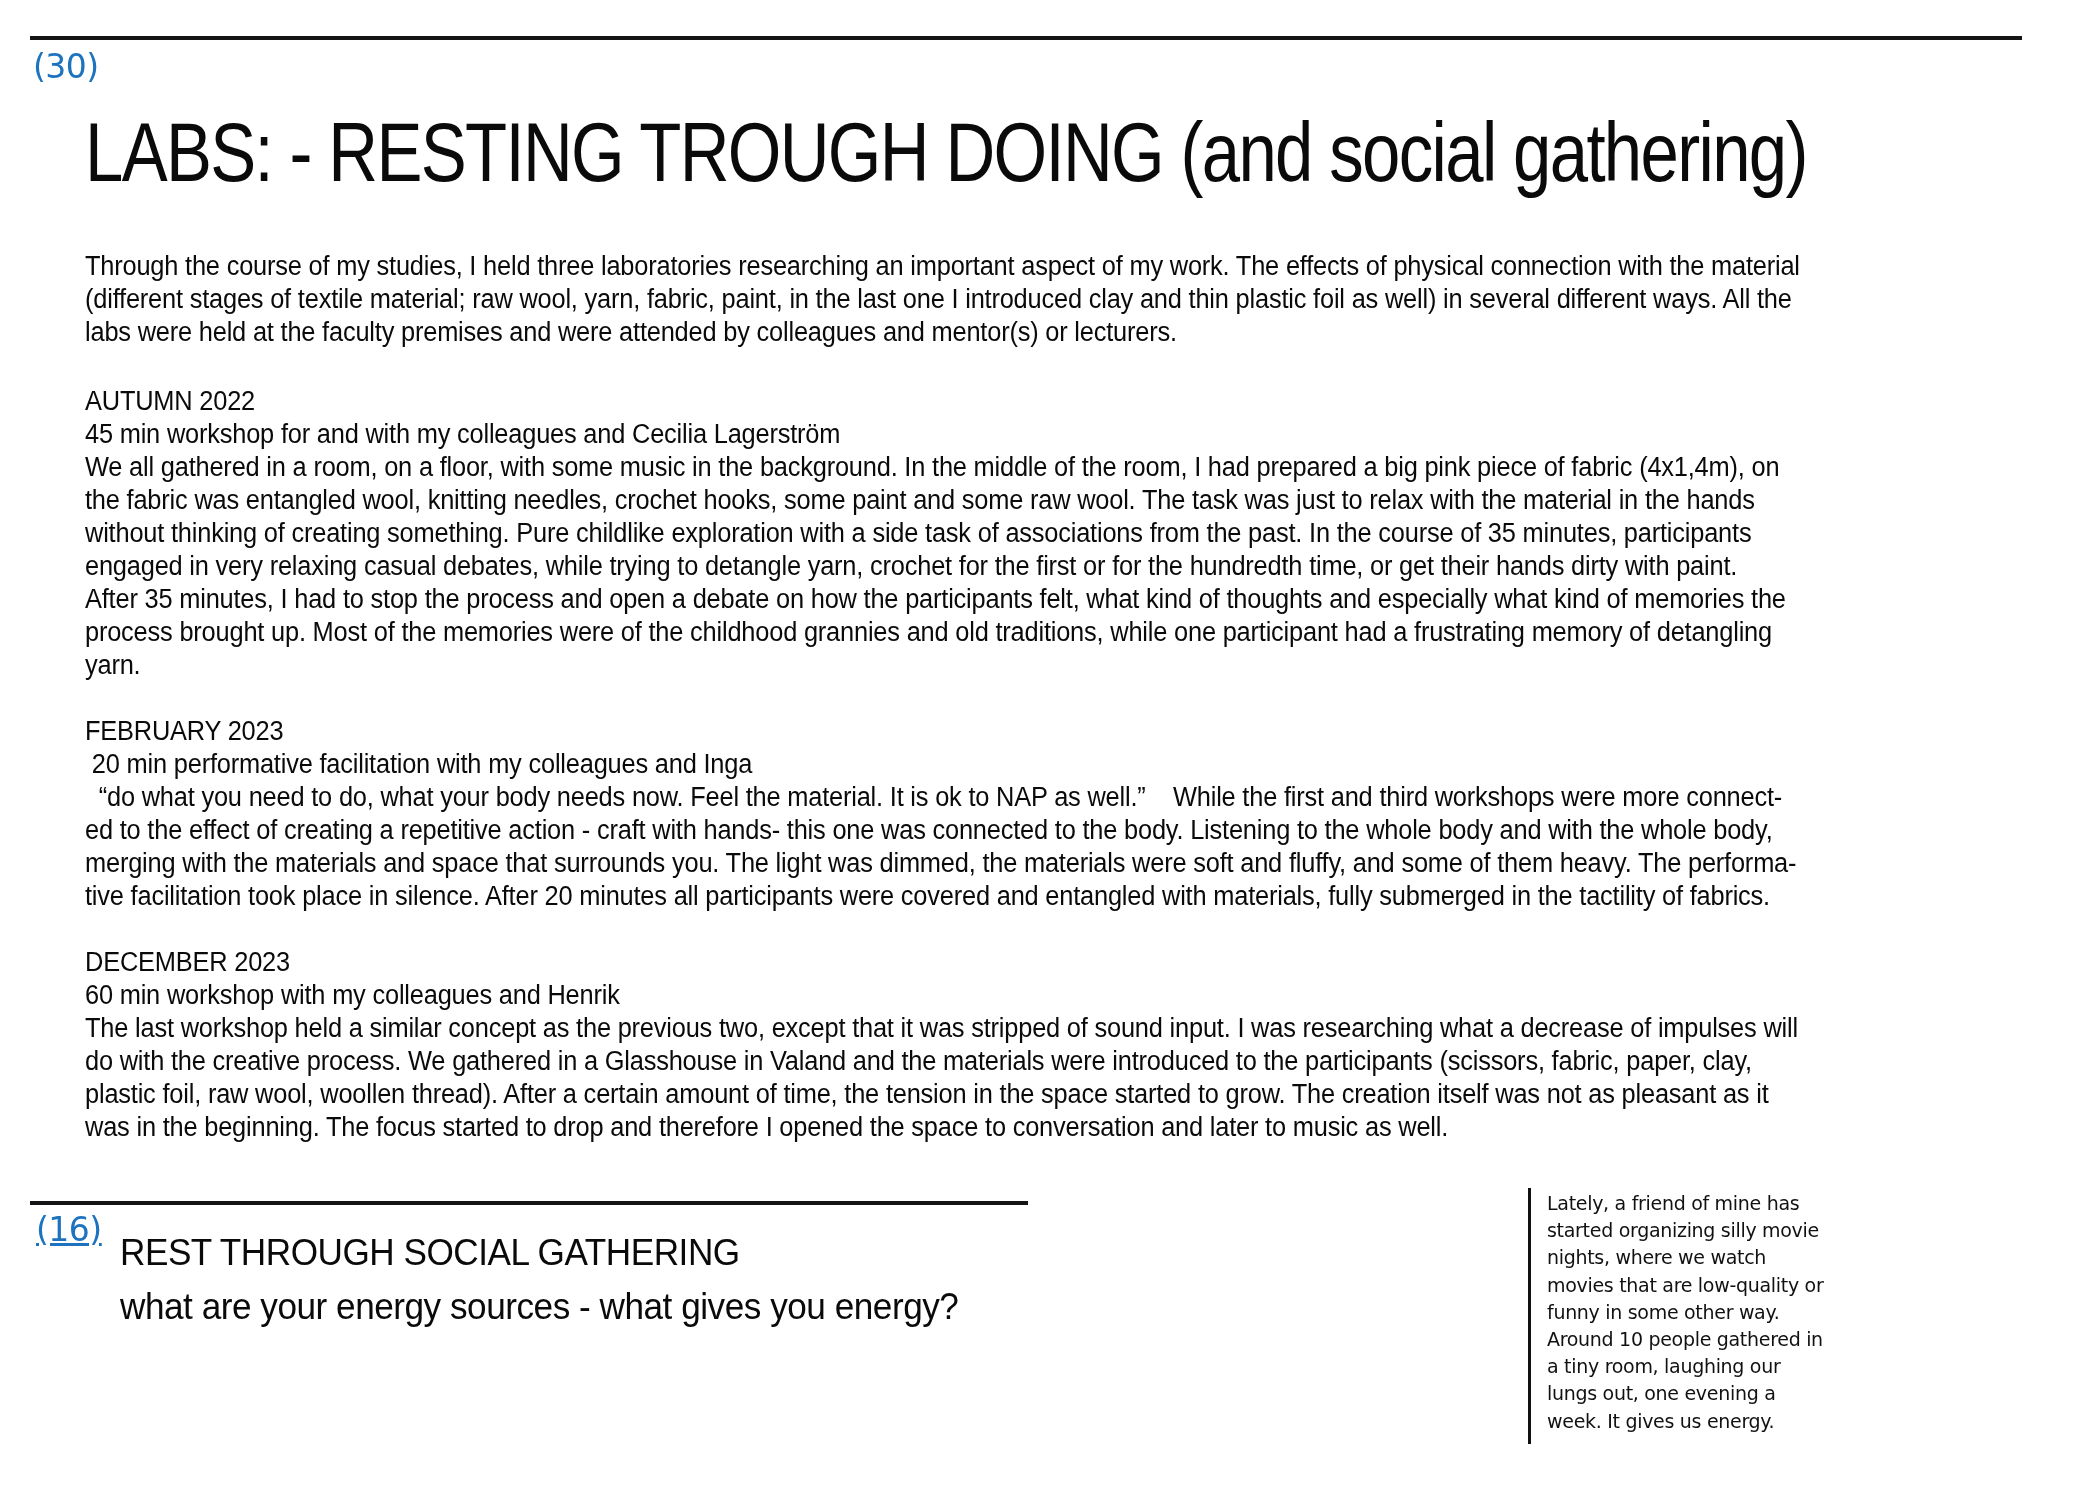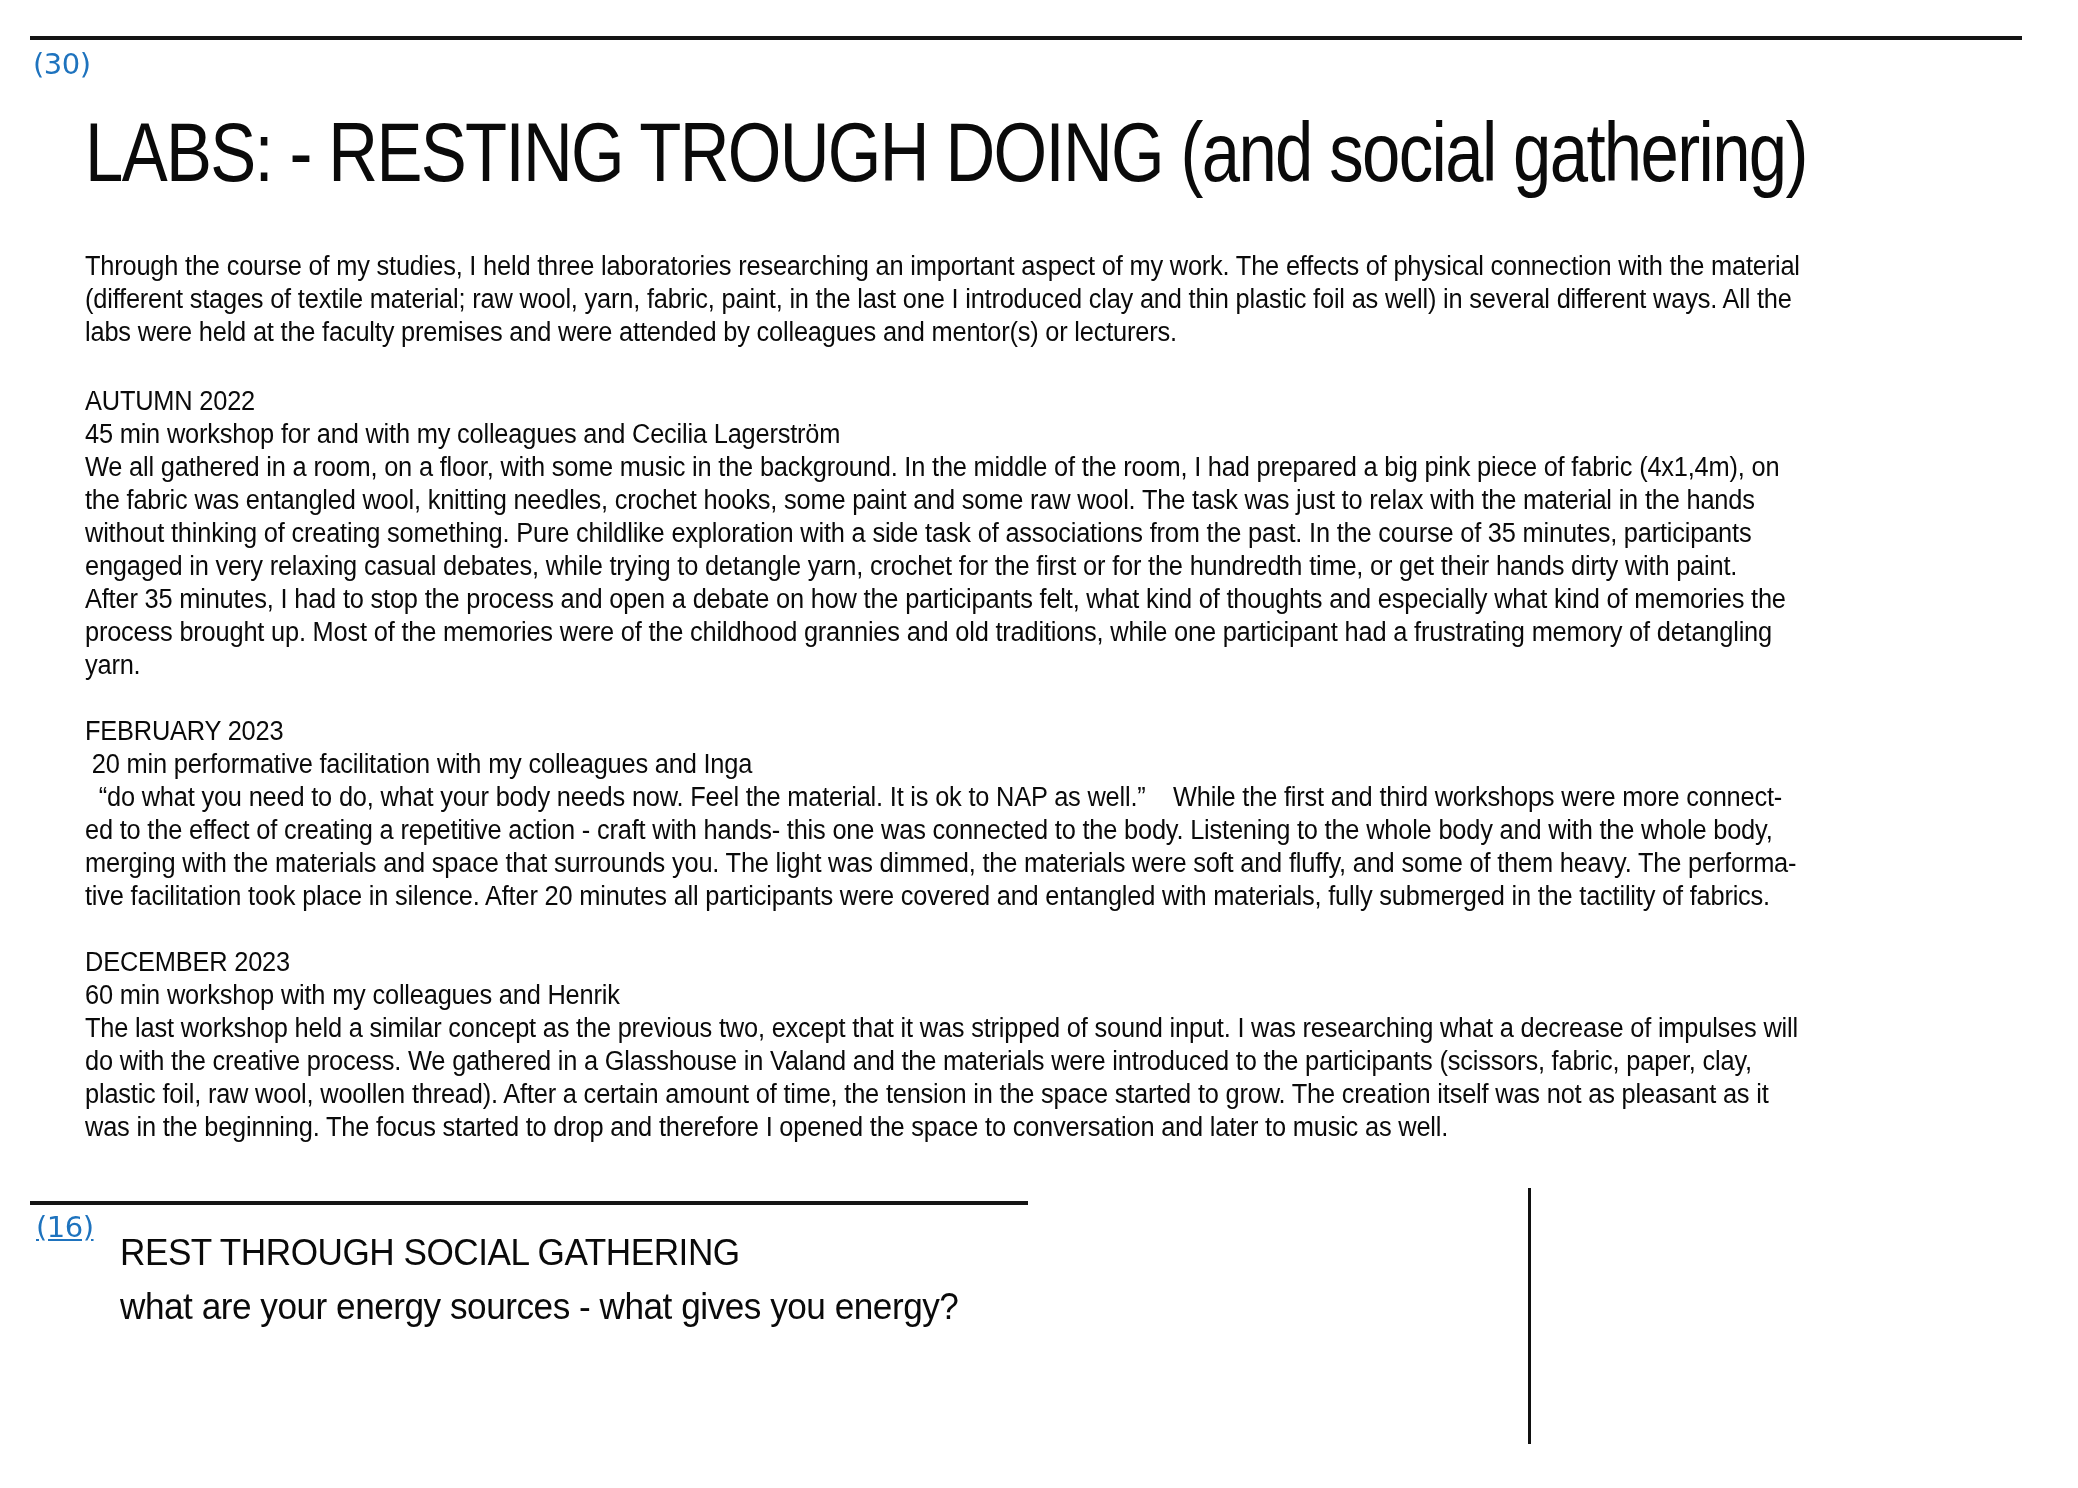--- a/index.html
+++ b/index.html
@@ -15,21 +15,21 @@
   }
   .top-rule {
     position: absolute;
     left: 30px; top: 36px;
     width: 1992px; height: 4px;
     background: #151515;
   }
   .page-num {
     position: absolute;
     color: #1e73be;
-    font-size: 29px;
+    font-size: 33px;
     font-family: "DejaVu Sans", sans-serif;
     letter-spacing: -0.5px;
   }
   .page-num.top { left: 33px; top: 47px; }
   .page-num.footer-num { left: 36px; top: 1210px; text-decoration: underline; }
   .title {
     position: absolute;
     left: 85px; top: 104px;
     font-size: 84px;
     font-weight: 400;
@@ -152,14 +152,23 @@
 
   <div class="page-num footer-num">(16)</div>
 
   <div class="footer-text">
     <div class="footer-heading">REST THROUGH SOCIAL GATHERING</div>
     <div class="footer-question">what are your energy sources - what gives you energy?</div>
   </div>
 
   <div class="note-rule"></div>
 
+  <div class="note">Lately, a friend of mine has
+started organizing silly movie
+nights, where we watch
+movies that are low-quality or
+funny in some other way.
+Around 10 people gathered in
+a tiny room, laughing our
+lungs out, one evening a
+week. It gives us energy.</div>
 
 </div>
 
 </body></html>

